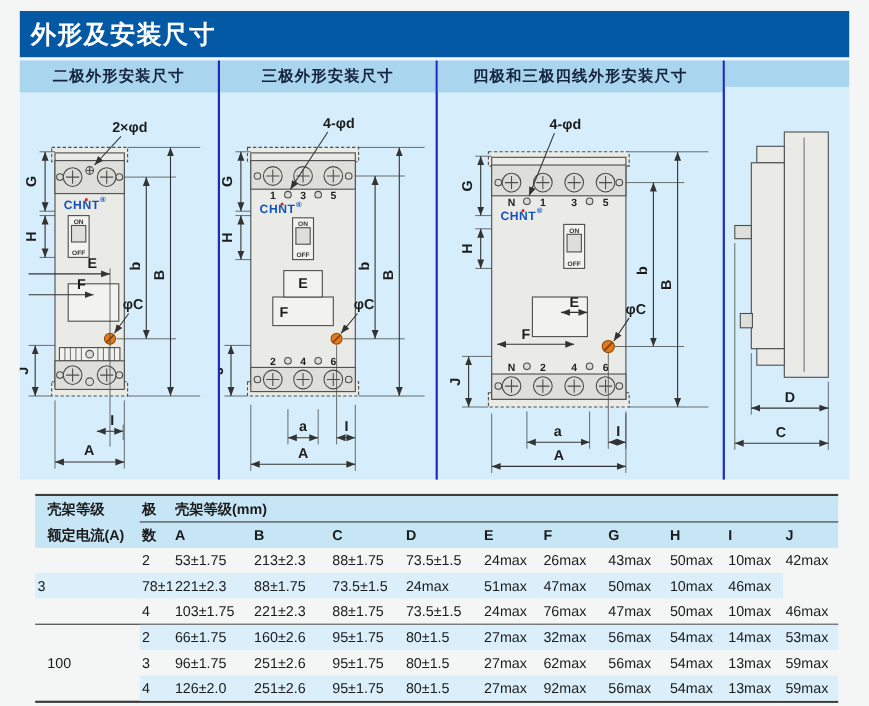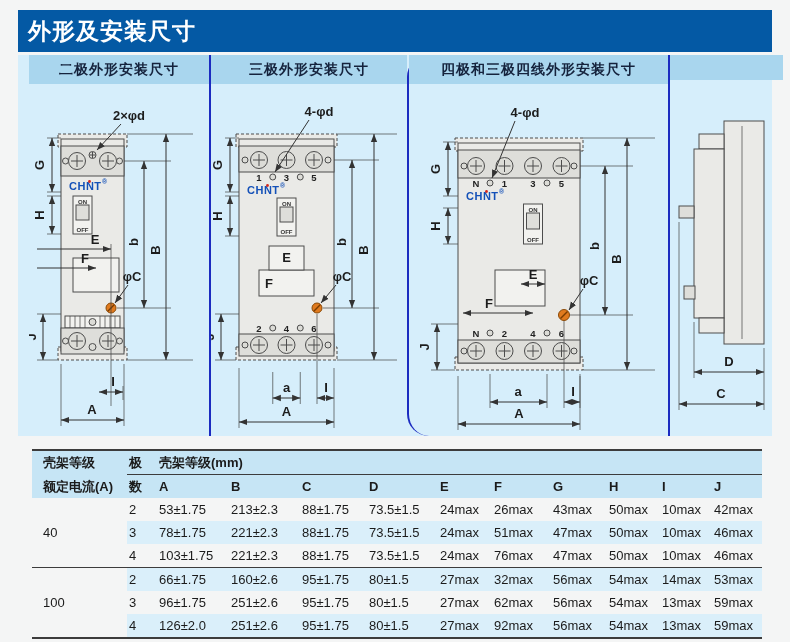--- a/index.html
+++ b/index.html
@@ -28,21 +28,21 @@
     background:var(--panel-body);display:flex;
   }
   .panel{display:flex;flex-direction:column;}
   .panel + .panel{border-left:2px solid var(--separator);}
   .panel-header{
     height:29px;background:var(--panel-header);color:#15233d;
     font-size:14px;font-weight:bold;text-align:center;line-height:29px;
     letter-spacing:1px;
   }
   .panel-canvas{flex:1;}
-  .p1{width:180px;padding-left:11px;} .p2{width:196px;} .p3{width:259px;border-radius:22px;} .p4{width:113px;}
+  .p1{width:180px;} .p2{width:196px;} .p3{width:259px;} .p4{width:113px;}
 
   
   .fill-body{fill:#eaeae7;stroke:#4d4d4d;stroke-width:1;}
   .fill-strip{fill:#dededa;stroke:#4d4d4d;stroke-width:1;}
   .fill-light{fill:#f2f2ef;stroke:#4d4d4d;stroke-width:1;}
   .dashed{stroke-dasharray:3 2;}
   .dim{stroke:#333;stroke-width:1;fill:none;}
   .ext{stroke:#444;stroke-width:0.7;fill:none;}
   .dim-t{font:600 13px "Liberation Sans",sans-serif;fill:var(--ink);}
   .small-t{font:600 9.5px "Liberation Sans",sans-serif;fill:#222;}
@@ -497,21 +497,20 @@
           <div class="tcell">88±1.75</div>
           <div class="tcell">73.5±1.5</div>
           <div class="tcell">24max</div>
           <div class="tcell">26max</div>
           <div class="tcell">43max</div>
           <div class="tcell">50max</div>
           <div class="tcell">10max</div>
           <div class="tcell">42max</div>
         </div>
         <div class="trow stripe">
-          <div class="tcell rating">40</div>
           <div class="tcell">3</div>
           <div class="tcell">78±1.75</div>
           <div class="tcell">221±2.3</div>
           <div class="tcell">88±1.75</div>
           <div class="tcell">73.5±1.5</div>
           <div class="tcell">24max</div>
           <div class="tcell">51max</div>
           <div class="tcell">47max</div>
           <div class="tcell">50max</div>
           <div class="tcell">10max</div>

